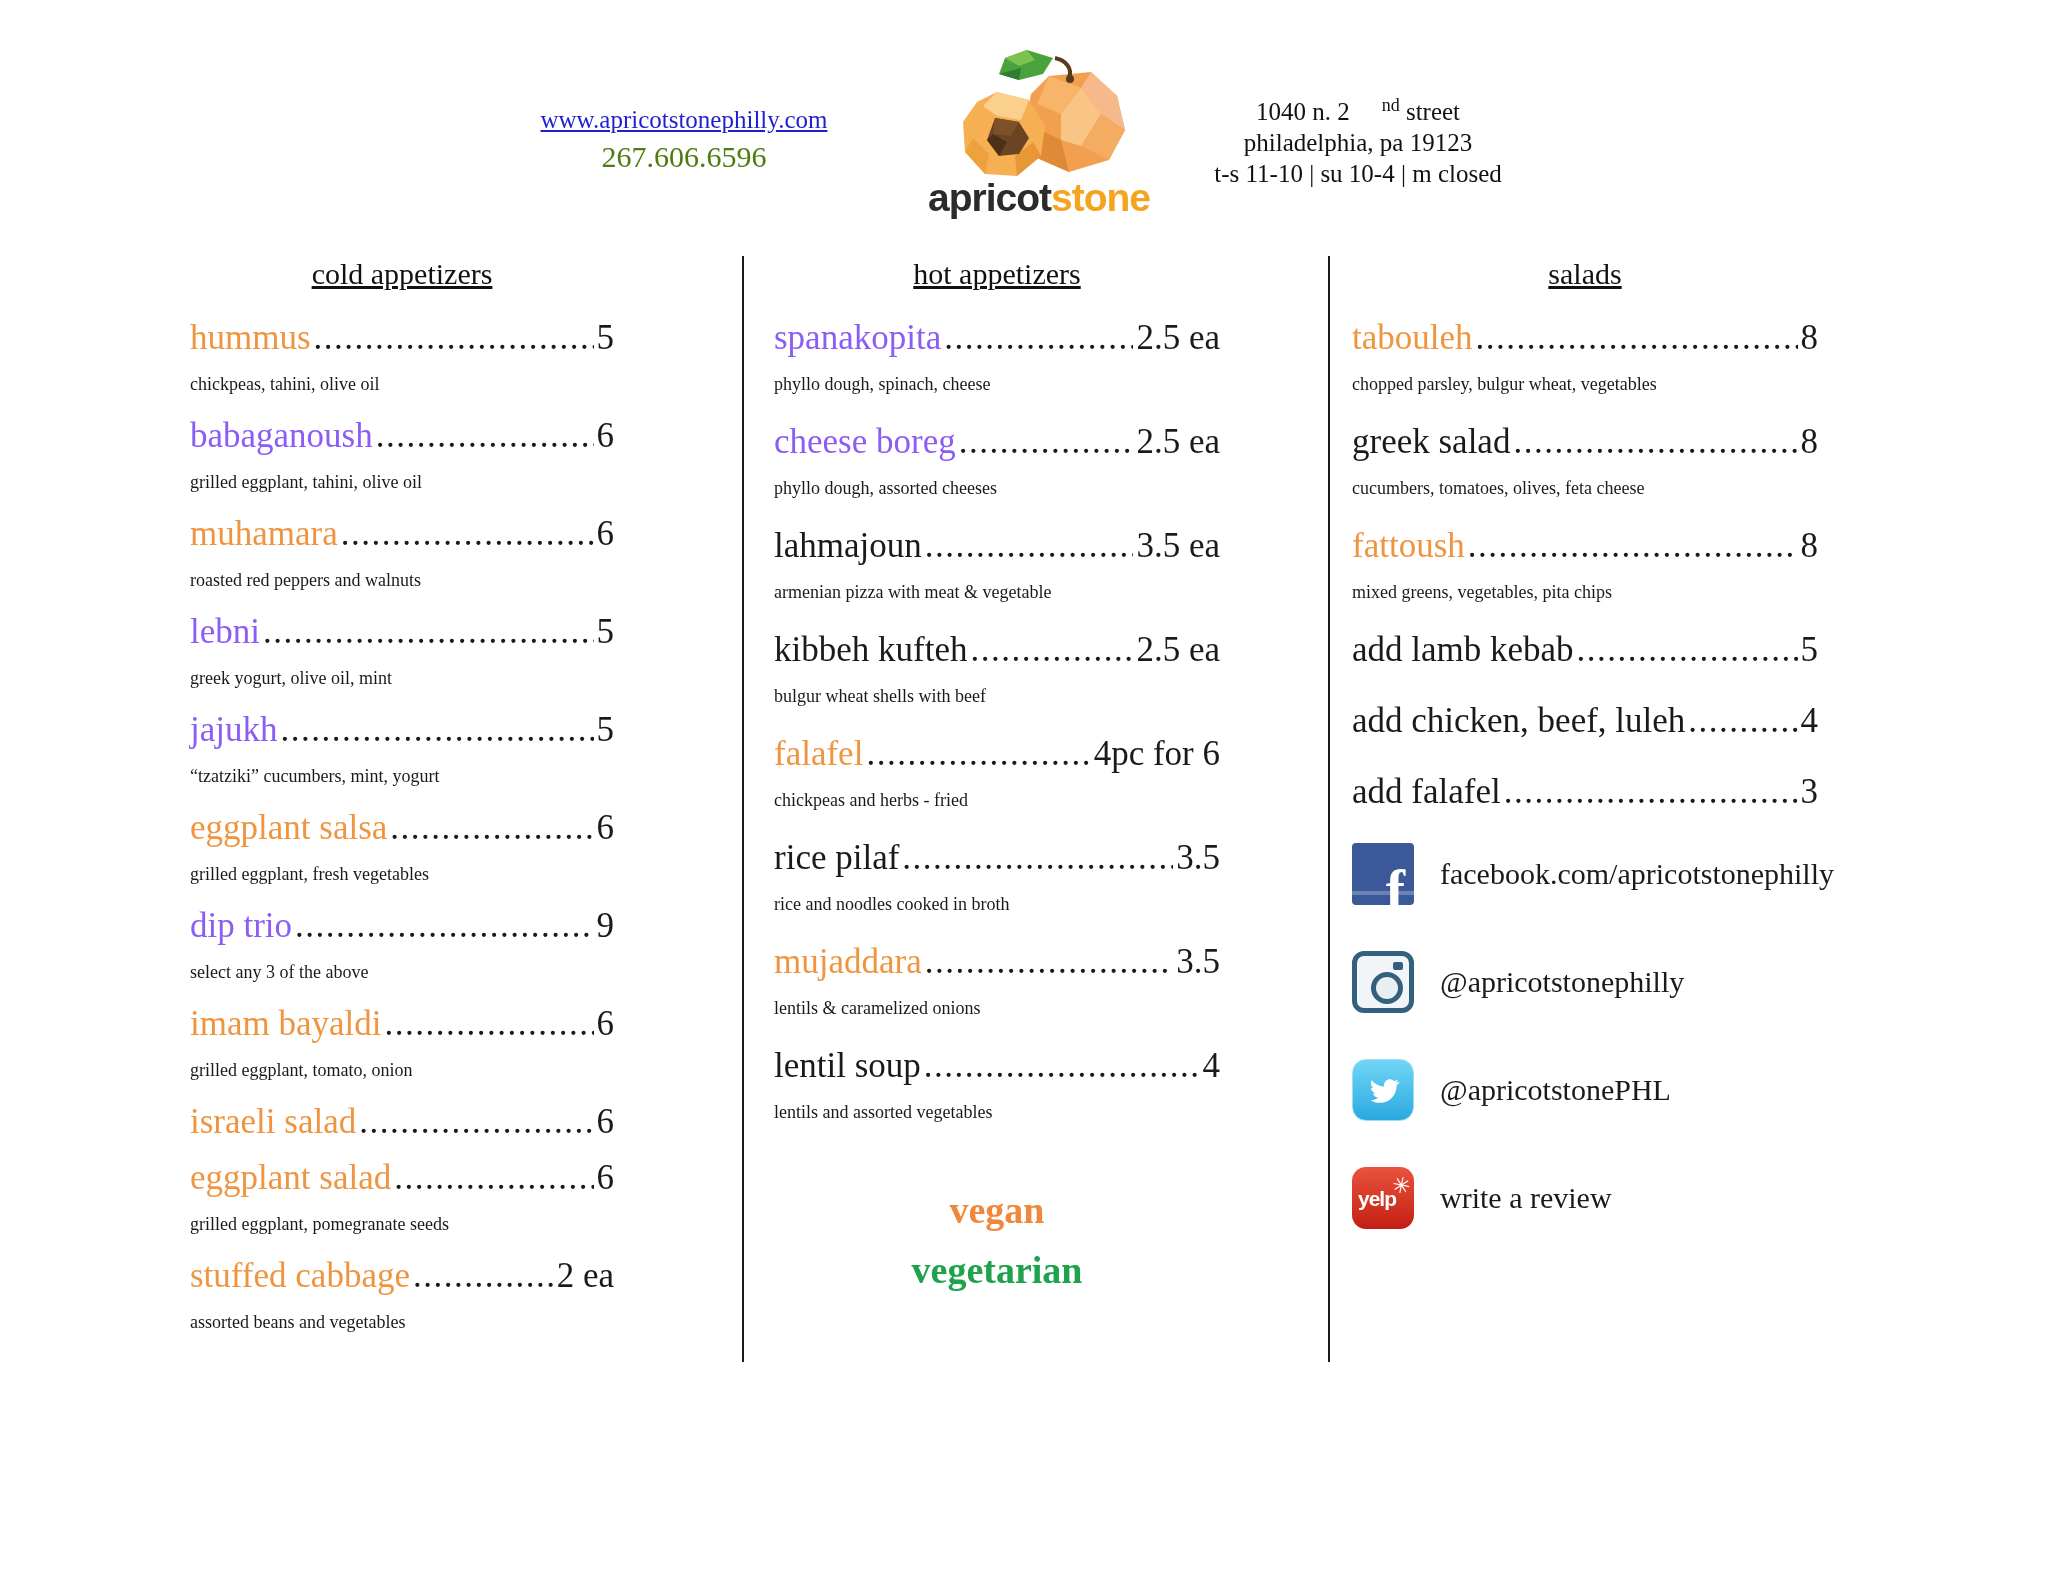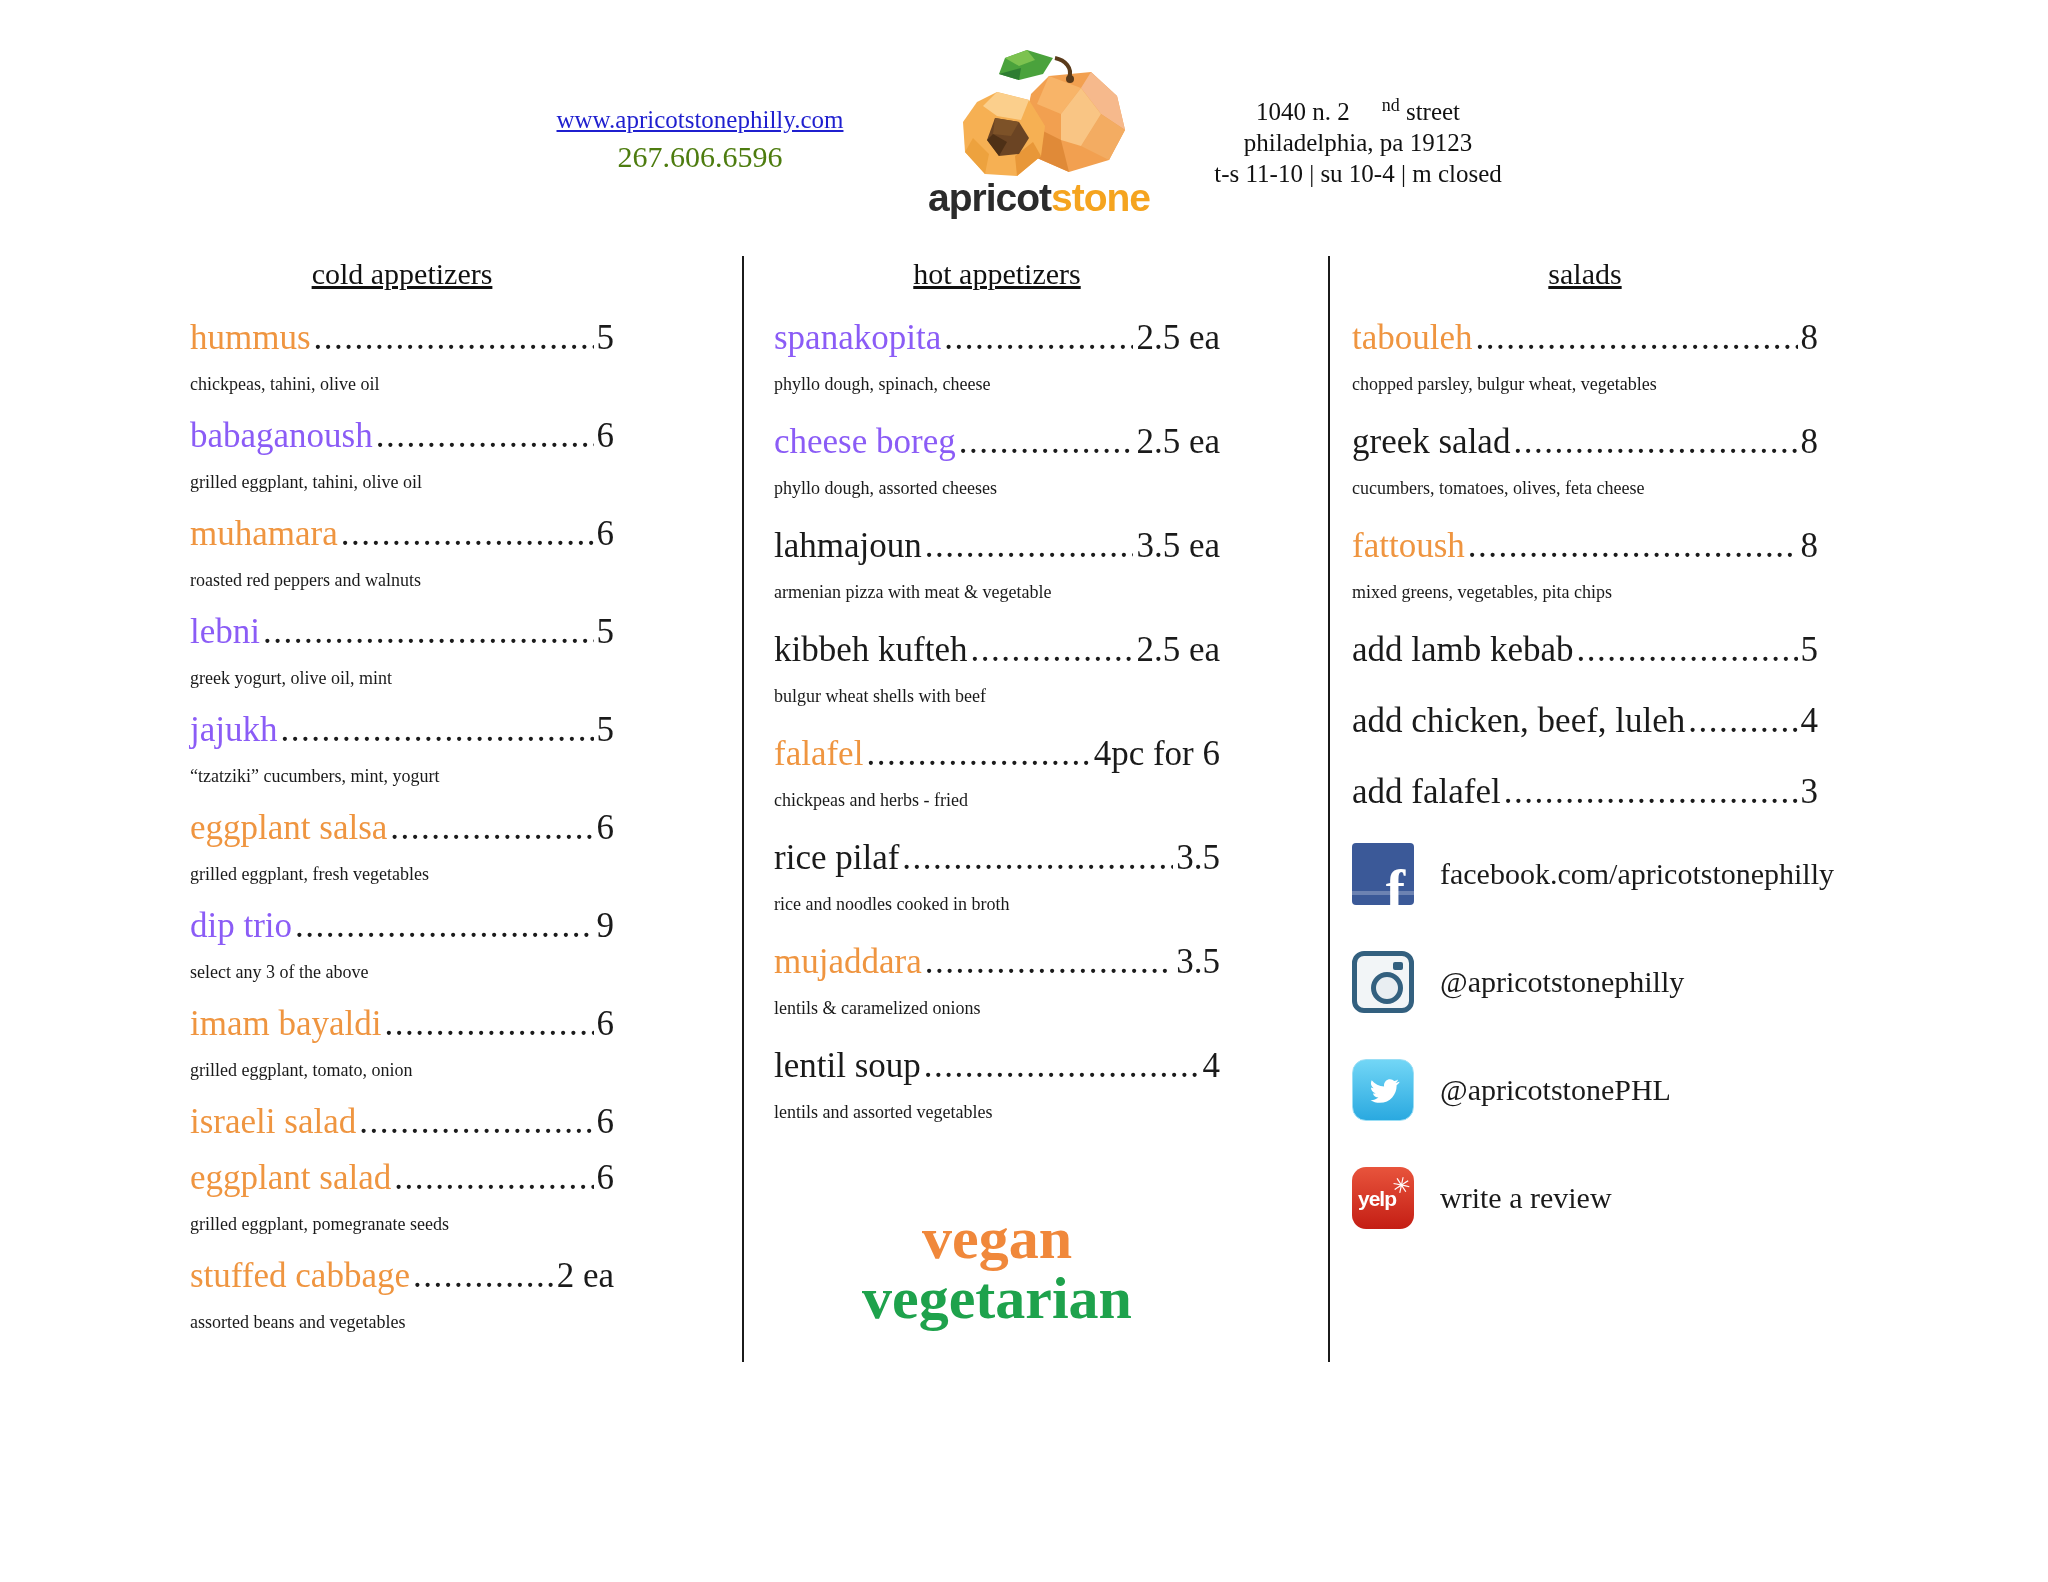--- a/index.html
+++ b/index.html
@@ -1,20 +1,20 @@
 <!DOCTYPE html>
 <html><head>
 <meta charset="utf-8">
 <style>
   html,body{margin:0;padding:0;background:#ffffff;}
   .page{position:relative;width:2048px;height:1582px;background:#ffffff;
         font-family:"Liberation Serif", serif;color:#1a1a1a;overflow:hidden;}
 
   
-  .contact{position:absolute;left:540px;top:106px;width:320px;text-align:center;}
+  .contact{position:absolute;left:524px;top:106px;width:320px;text-align:center;}
   .website{display:inline-block;font-size:25px;color:#1f1fcf;text-decoration:underline;cursor:pointer;}
   .phone{font-size:30px;margin-top:6px;color:#4d7c0f;}
 
   .logo{position:absolute;left:928px;top:44px;width:215px;text-align:center;}
   .logo svg{display:block;margin:0 auto;}
   .wordmark{font-family:"Liberation Sans", sans-serif;font-weight:bold;font-size:39px;
             letter-spacing:-1px;margin-top:-4px;line-height:1;}
   .w-black{color:#2b2b2b;}
   .w-orange{color:#f5a41f;}
 
@@ -43,21 +43,21 @@
   .leader::after{content:"..................................................................................";letter-spacing:1.5px;}
   .item-price{white-space:nowrap;color:#1a1a1a;}
   .item-desc{font-size:18px;line-height:32px;margin-top:10px;color:#1a1a1a;}
   .item.addon{margin-bottom:31px;}
 
   .c-orange{color:#ef9540;}
   .c-green{color:#8b5cf6;}
   .c-black{color:#1a1a1a;}
 
   
-  .legend{margin-top:80px;text-align:center;font-weight:bold;font-size:60px;line-height:60px;}
+  .legend{margin-top:52px;text-align:center;font-weight:bold;font-size:38px;line-height:60px;}
   .legend-vegan{color:#f0883b;}
   .legend-vegetarian{color:#1ea24c;}
 
   
   .social{margin-top:14px;}
   .social-row{display:flex;align-items:center;margin-bottom:46px;}
   .icon{position:relative;width:62px;height:62px;flex:0 0 62px;margin-right:26px;display:block;}
   .social-label{font-size:30px;color:#1a1a1a;}
 
   .fb{background:#3b5998;border-radius:4px;overflow:hidden;}

